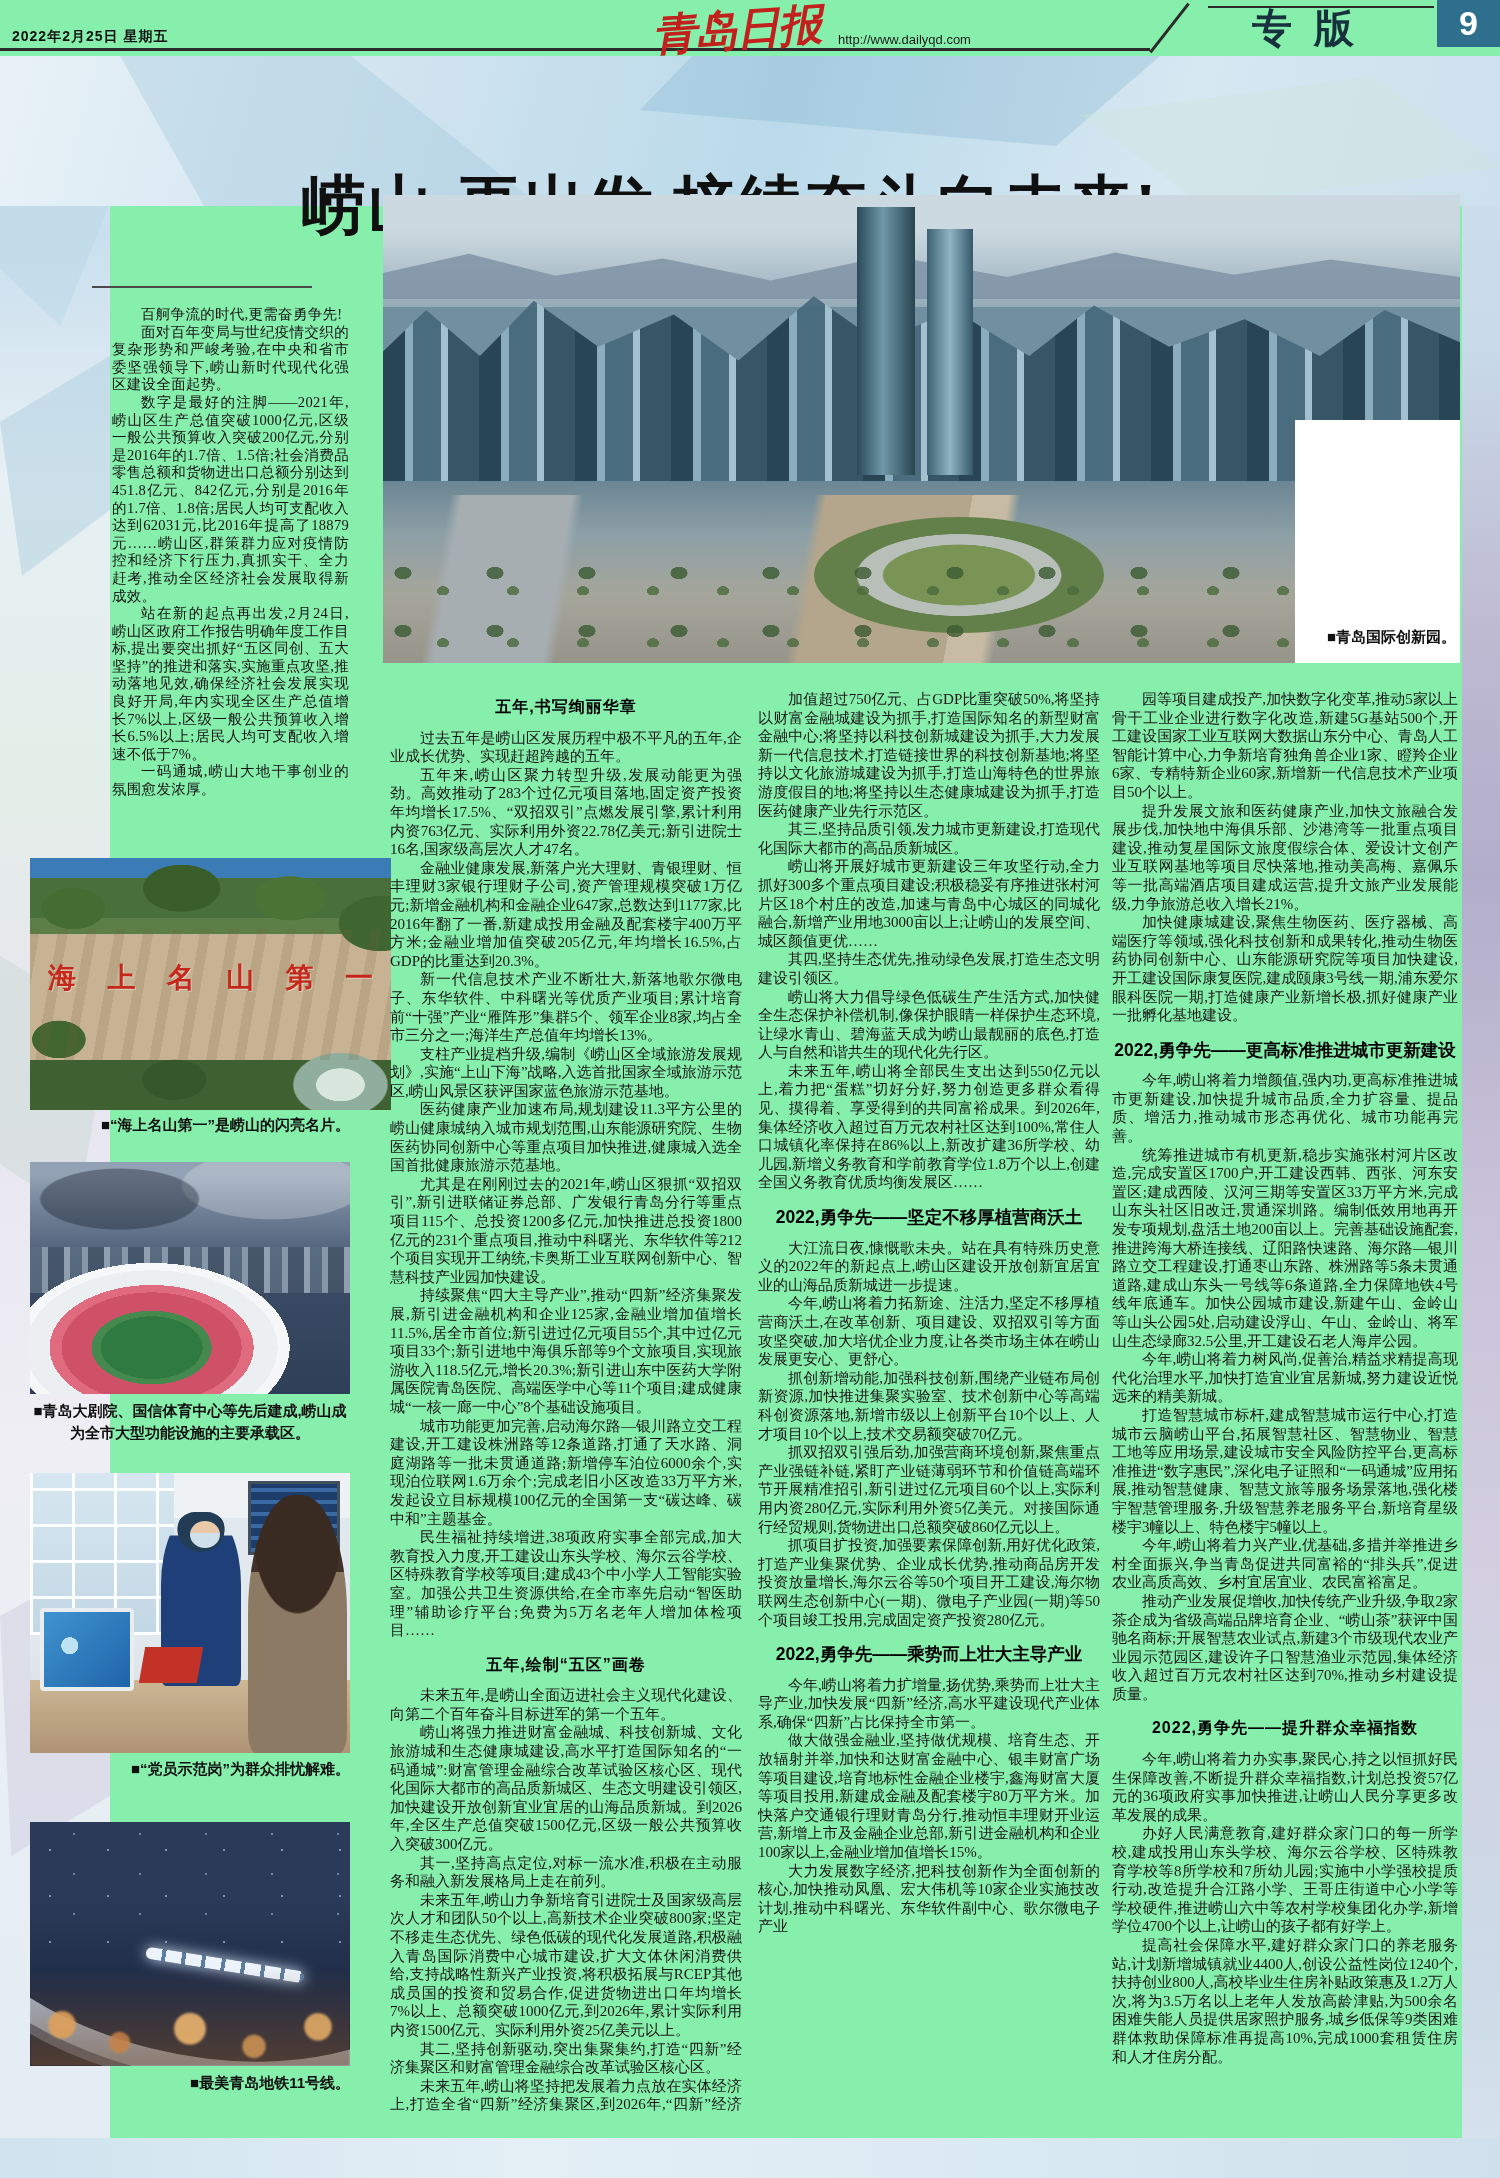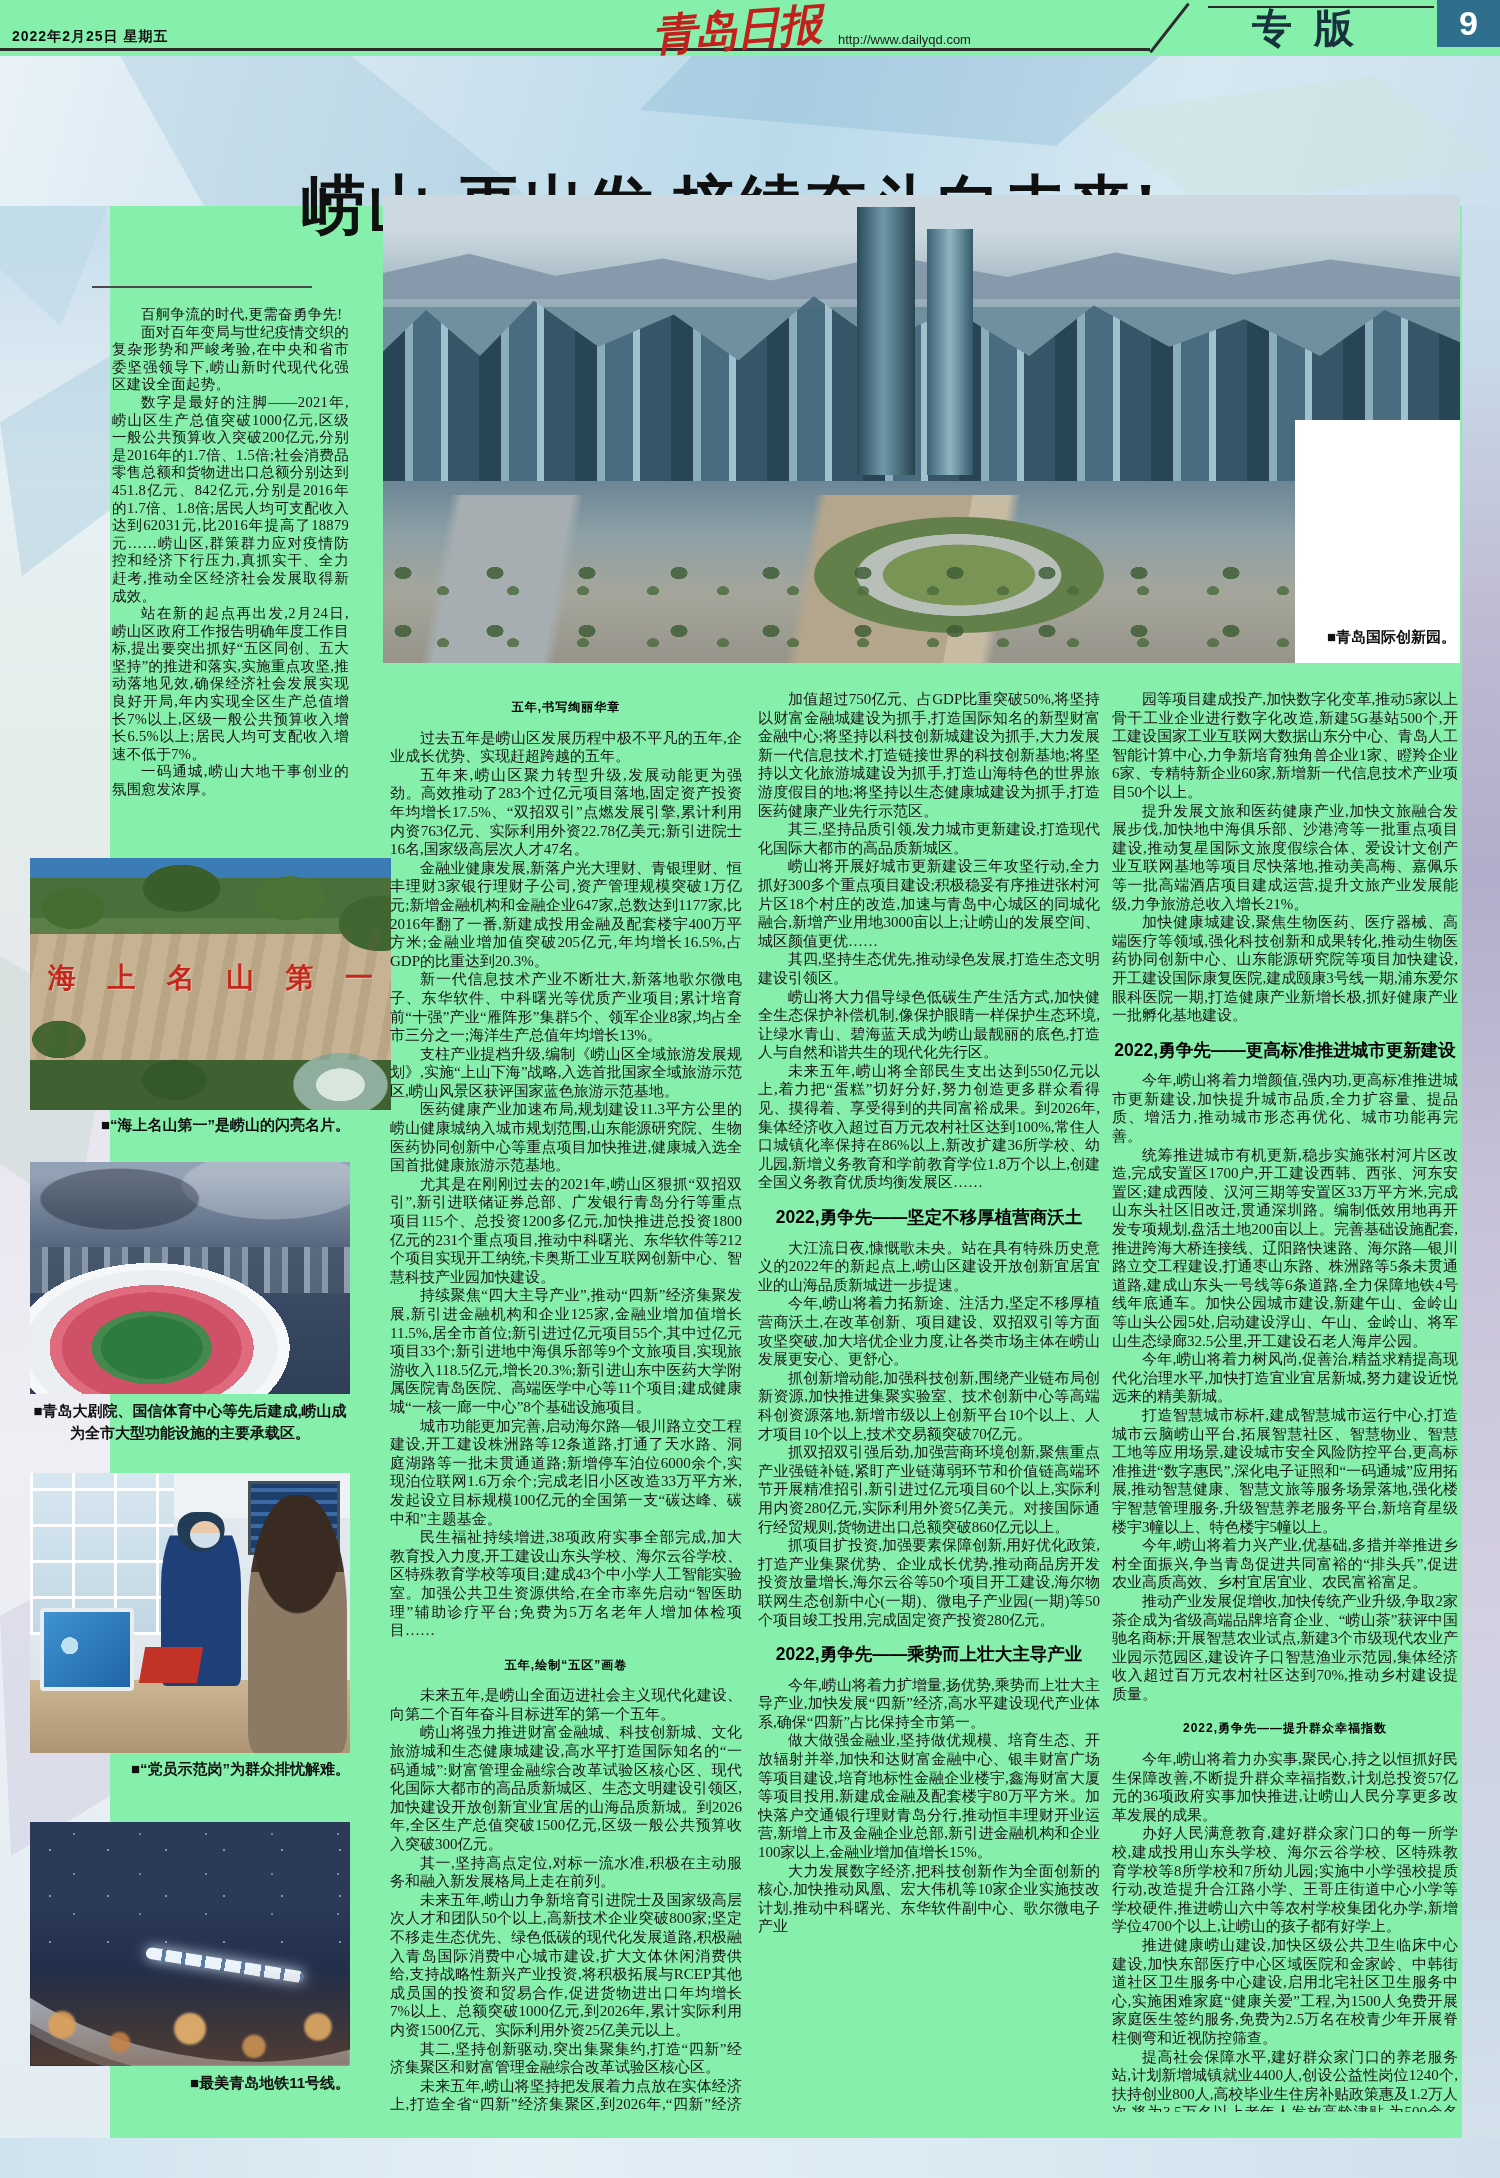--- a/index.html
+++ b/index.html
@@ -127,21 +127,21 @@
       radial-gradient(22px 22px at 70% 80%,rgba(210,150,85,.85) 0 50%,transparent 56%),
       radial-gradient(26px 26px at 90% 60%,rgba(225,170,100,.9) 0 50%,transparent 56%),
       linear-gradient(180deg,rgba(90,60,40,0),rgba(122,82,52,.6));}
   .cap1{top:1114px;} .cap2{top:1400px;} .cap3{top:1758px;} .cap4{top:2072px;}
   
   .col{position:absolute;top:690px;height:1422px;overflow:hidden;font-size:15px;line-height:18.6px;
        text-align:justify;color:#171717;}
   #col1{left:390px;width:352px;} #col2{left:758px;width:342px;} #col3{left:1112px;width:346px;}
   .col p{margin:0;text-indent:2em;}
   .col h2{margin:16px 0 12px;text-align:center;font-family:"Liberation Sans","DejaVu Sans",sans-serif;
-          font-weight:bold;font-size:12px;color:#000;letter-spacing:1px;}
+          font-weight:bold;font-size:16px;color:#000;letter-spacing:1px;}
   .col h2.first{margin-top:8px;}
   .col h2.h2-long{font-size:17.5px;letter-spacing:0;white-space:nowrap;}
 </style>
 </head>
 <body>
 
 <div id="page">
 
   <div class="deco-left">
     <div class="poly pl1"></div>
@@ -284,19 +284,18 @@
         <p>统筹推进城市有机更新,稳步实施张村河片区改造,完成安置区1700户,开工建设西韩、西张、河东安置区;建成西陵、汉河三期等安置区33万平方米,完成山东头社区旧改迁,贯通深圳路。编制低效用地再开发专项规划,盘活土地200亩以上。完善基础设施配套,推进跨海大桥连接线、辽阳路快速路、海尔路—银川路立交工程建设,打通枣山东路、株洲路等5条未贯通道路,建成山东头一号线等6条道路,全力保障地铁4号线年底通车。加快公园城市建设,新建午山、金岭山等山头公园5处,启动建设浮山、午山、金岭山、将军山生态绿廊32.5公里,开工建设石老人海岸公园。</p>
         <p>今年,崂山将着力树风尚,促善治,精益求精提高现代化治理水平,加快打造宜业宜居新城,努力建设近悦远来的精美新城。</p>
         <p>打造智慧城市标杆,建成智慧城市运行中心,打造城市云脑崂山平台,拓展智慧社区、智慧物业、智慧工地等应用场景,建设城市安全风险防控平台,更高标准推进“数字惠民”,深化电子证照和“一码通城”应用拓展,推动智慧健康、智慧文旅等服务场景落地,强化楼宇智慧管理服务,升级智慧养老服务平台,新培育星级楼宇3幢以上、特色楼宇5幢以上。</p>
         <p>今年,崂山将着力兴产业,优基础,多措并举推进乡村全面振兴,争当青岛促进共同富裕的“排头兵”,促进农业高质高效、乡村宜居宜业、农民富裕富足。</p>
         <p>推动产业发展促增收,加快传统产业升级,争取2家茶企成为省级高端品牌培育企业、“崂山茶”获评中国驰名商标;开展智慧农业试点,新建3个市级现代农业产业园示范园区,建设许子口智慧渔业示范园,集体经济收入超过百万元农村社区达到70%,推动乡村建设提质量。</p>
       </div>
     <h2>2022,勇争先——提升群众幸福指数</h2>
     <div class="paras">
         <p>今年,崂山将着力办实事,聚民心,持之以恒抓好民生保障改善,不断提升群众幸福指数,计划总投资57亿元的36项政府实事加快推进,让崂山人民分享更多改革发展的成果。</p>
         <p>办好人民满意教育,建好群众家门口的每一所学校,建成投用山东头学校、海尔云谷学校、区特殊教育学校等8所学校和7所幼儿园;实施中小学强校提质行动,改造提升合江路小学、王哥庄街道中心小学等学校硬件,推进崂山六中等农村学校集团化办学,新增学位4700个以上,让崂山的孩子都有好学上。</p>
-        <p>推进健康崂山建设,加快区级公共卫生临床中心建设,加快东部医疗中心区域医院和金家岭、中韩街道社区卫生服务中心建设,启用北宅社区卫生服务中心,实施困难家庭“健康关爱”工程,为1500人免费开展家庭医生签约服务,免费为2.5万名在校青少年开展脊柱侧弯和近视防控筛查。</p>
         <p>提高社会保障水平,建好群众家门口的养老服务站,计划新增城镇就业4400人,创设公益性岗位1240个,扶持创业800人,高校毕业生住房补贴政策惠及1.2万人次,将为3.5万名以上老年人发放高龄津贴,为500余名困难失能人员提供居家照护服务,城乡低保等9类困难群体救助保障标准再提高10%,完成1000套租赁住房和人才住房分配。</p>
       </div>
 
   </section>
 
 </div>
 
 </body></html>

